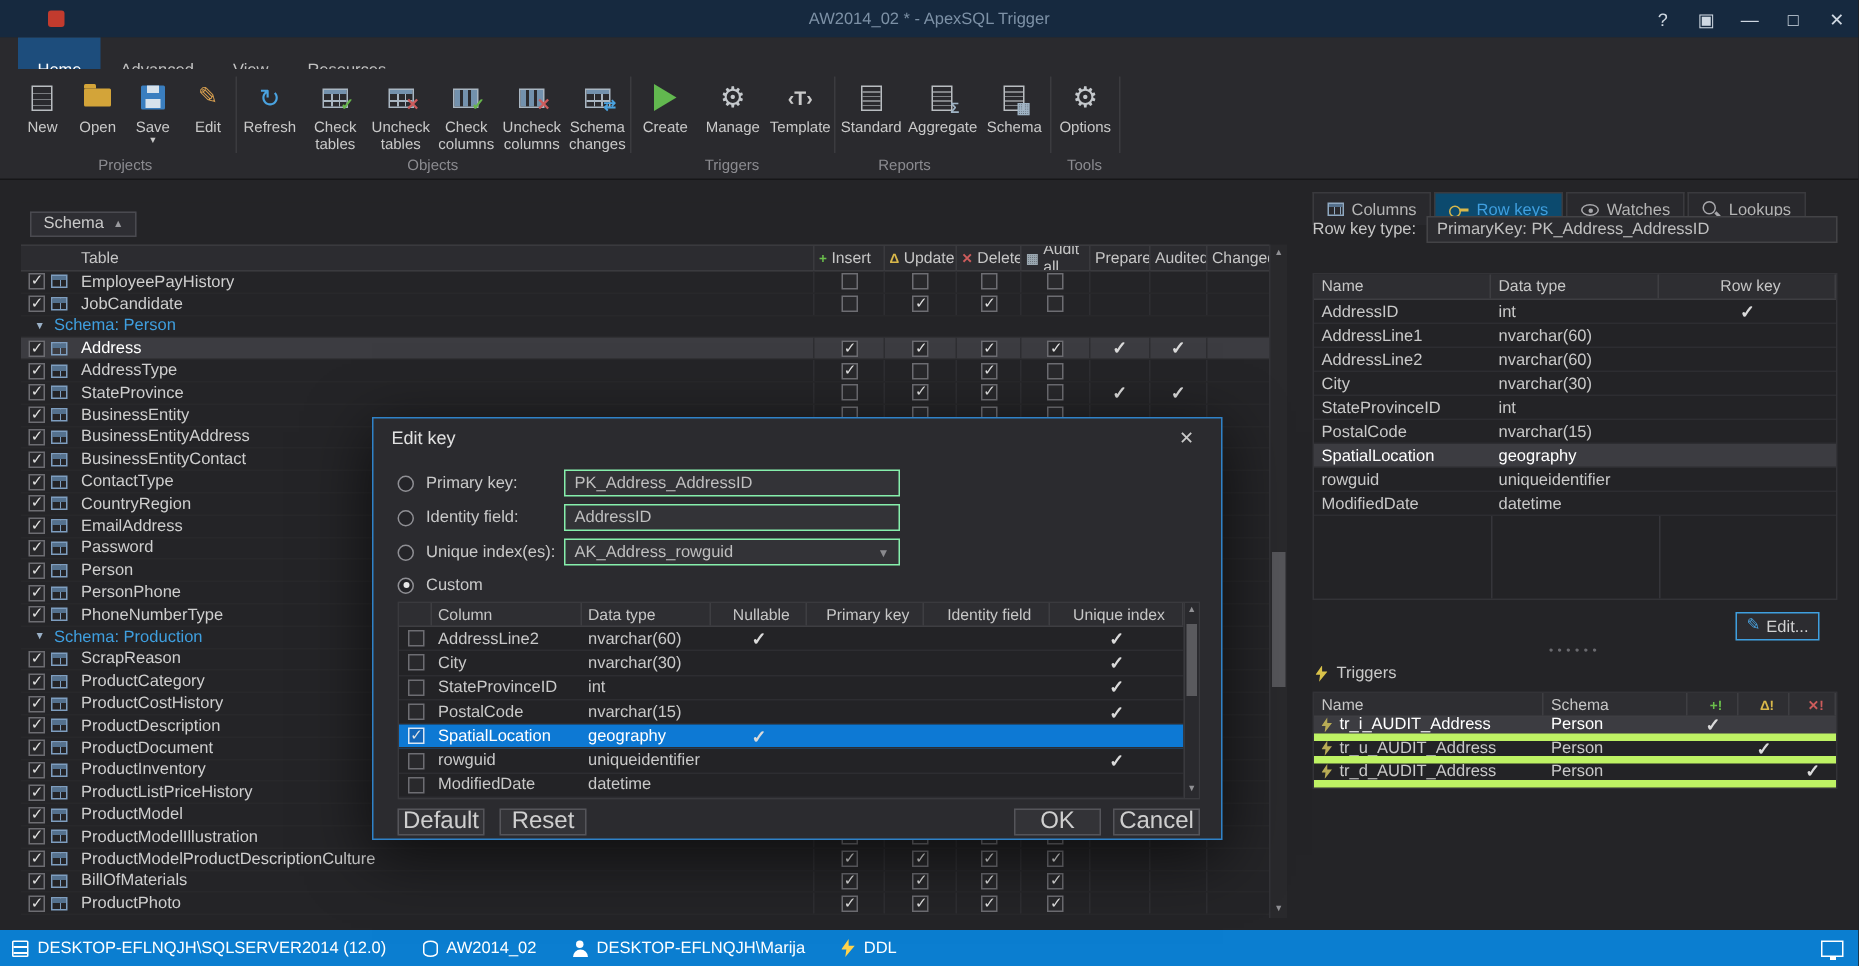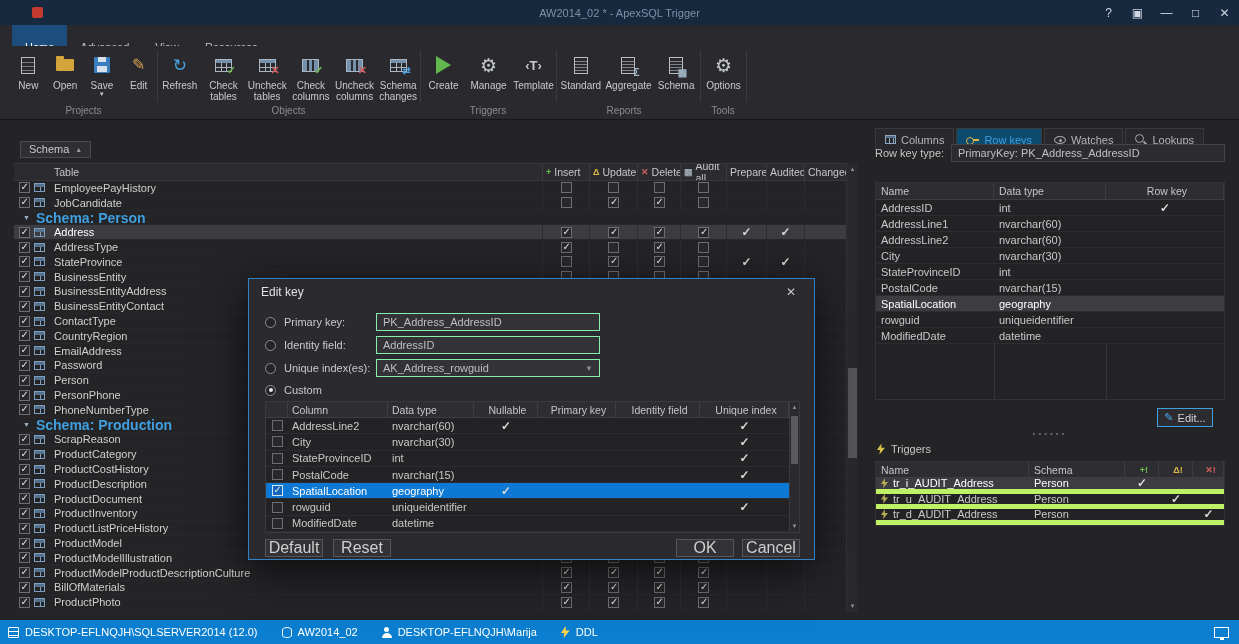--- a/index.html
+++ b/index.html
@@ -55,21 +55,21 @@
 .hi{font-size:9px;font-weight:bold}
 .hi.ins{color:#6abf4b}.hi.upd{color:#d9b84a}.hi.del{color:#cd5c5c}.hi.aud{color:#9aa7b0}
 .w-cb{width:20px;justify-content:center}.w-ic{width:16px}.w-name{width:492px;padding-left:4px}
 .w-k1{width:47px}.w-k2{width:48px}.w-k3{width:43px}.w-k4{width:46px}.w-k5{width:40px}.w-k6{width:38px}.w-k7{width:42px}
 .lrows{position:absolute;left:0;top:46px;width:832px}
 .trow{display:flex;height:14.8px;align-items:stretch;border-bottom:1px solid #28282b}
 .trow.selected{background:#3c3c41}
 .trow.selected .c.name{color:#fff}
 .grow{display:flex;height:14.8px;align-items:center;border-bottom:1px solid #28282b}
 .garrow{font-size:7px;color:#9ab0c6;margin:0 6px 0 9px}
-.glabel{color:#3f9fdf;font-weight:bold;font-size:14px}
+.glabel{color:#3f9fdf;font-weight:normal;font-size:11px}
 .c{display:flex;align-items:center;overflow:hidden}
 .c.cb{width:20px;justify-content:center}
 .c.ic{width:16px}
 .c.name{width:492px;padding-left:4px;color:#cfcfcf;font-size:11px;white-space:nowrap}
 .c.chk{justify-content:center;border-left:1px solid #2e2e32}
 .mini-tbl{width:11px;height:9px;border:1px solid #7e9ec0;display:inline-block;background:linear-gradient(#54718e 0 3px,transparent 3px),linear-gradient(to right,transparent 0 5px,#7e9ec0 5px 6px,transparent 6px)}
 .cbx{width:11px;height:11px;border:1px solid #6d6d72;background:#29292c;position:relative;display:inline-block}
 .cbx.on::after{content:"✓";position:absolute;left:1px;top:-2px;font-size:10px;color:#e3e3e3}
 .mark{width:12px;height:13px;display:inline-flex;align-items:center;justify-content:center}
 .mark.on::after{content:"✓";font-size:12px;color:#dadada;font-weight:bold}
@@ -366,21 +366,21 @@
 
     <div class="rsep" style="left:157px"></div>
     <div class="rsep" style="left:420px"></div>
     <div class="rsep" style="left:556px"></div>
     <div class="rsep" style="left:700px"></div>
     <div class="rsep" style="left:746px"></div>
 
     <div class="rglabel" style="left:10px;width:147px">Projects</div>
     <div class="rglabel" style="left:157px;width:263px">Objects</div>
     <div class="rglabel" style="left:420px;width:136px">Triggers</div>
-    <div class="rglabel" style="left:552px;width:144px">Reports</div>
+    <div class="rglabel" style="left:531px;width:144px">Reports</div>
     <div class="rglabel" style="left:700px;width:46px">Tools</div>
   </div>
 
   <div class="lpanel">
     <div class="groupby">
       <div class="chip">
         <span>Schema</span>
         <span class="sortarrow">▲</span>
       </div>
     </div>

